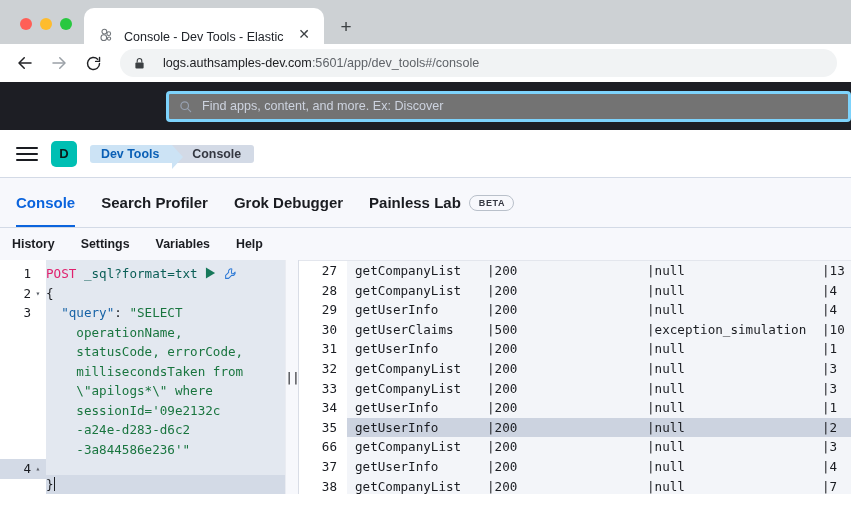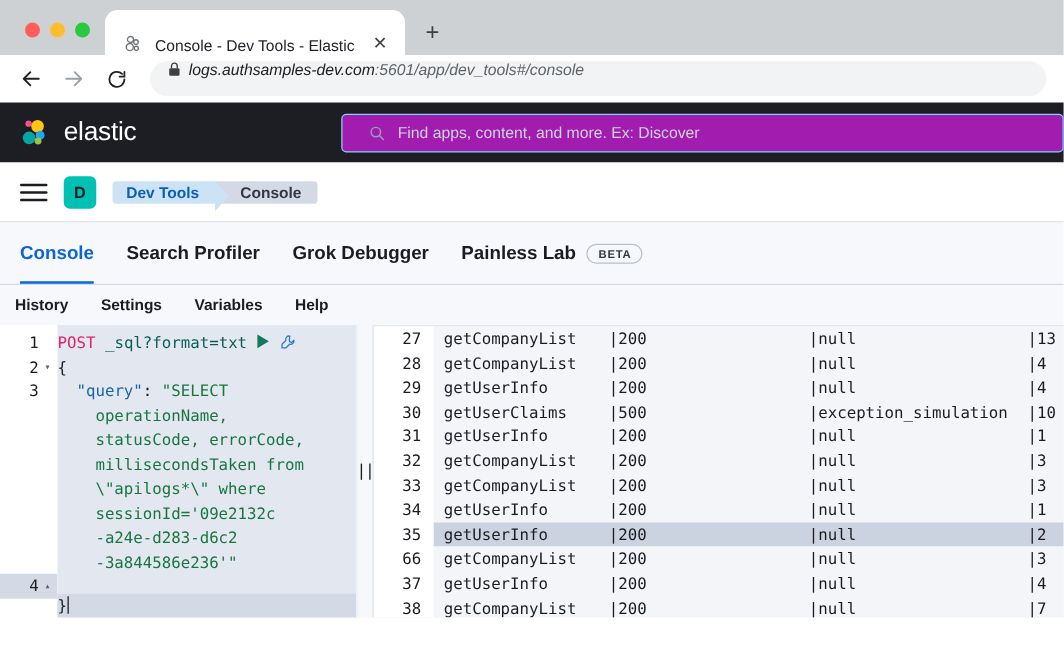--- a/index.html
+++ b/index.html
@@ -78,25 +78,25 @@
   }
   .nav-btn.back  { color: #202124; }
   .nav-btn.fwd   { color: #9aa0a6; }
   .nav-btn.reload{ color: #202124; }
   .omnibox {
     flex: 1;
     height: 28px;
     background: #f1f3f4;
     border-radius: 14px;
     display: flex;
-    gap: 6px;
+    align-items: center;
+    gap: 18px;
     padding: 0 14px;
     margin-left: 8px;
     overflow: hidden;
-    font-style: italic;
   }
   .lock-icon { flex: 0 0 11px; color: #3c4043; display:block; }
   .url {
     font-size: 12.6px;
     color: #202124;
     white-space: nowrap;
   }
   .url .dim { color: #5f6368; }
 
   
@@ -112,27 +112,27 @@
   .brand-name {
     color: #ffffff;
     font-size: 21px;
     letter-spacing: -0.2px;
   }
   .global-search {
     flex: 1;
     height: 31px;
     margin-left: 152px;
     margin-right: 0;
-    background: #a21caf;
-    border: 1px solid #7dd3fc;
+    background: #737373;
+    border: 3px solid #7dd3fc;
     border-radius: 4px;
     display: flex;
     align-items: center;
     gap: 10px;
-    padding: 0 21px;
+    padding: 0 10px;
   }
   .gs-icon { color: #98a2b3; flex: 0 0 13px; display:block; }
   .gs-text { color: #cdd3df; font-size: 12.6px; }
 
   
   .breadcrumb-bar {
     height: 48px;
     background: #ffffff;
     border-bottom: 1px solid #d3dae6;
     display: flex;
@@ -403,30 +403,20 @@
   <div class="omnibox">
     <svg class="lock-icon" width="11" height="13" viewBox="0 0 24 28">
       <rect x="3" y="12" width="18" height="13" rx="2.2" fill="#3c4043"></rect>
       <path d="M7 12V8a5 5 0 0 1 10 0v4" fill="none" stroke="#3c4043" stroke-width="2.4"></path>
     </svg>
     <span class="url"><span>logs.authsamples-dev.com</span><span class="dim">:5601/app/dev_tools#/console</span></span>
   </div>
 </div>
 
 <div class="elastic-header">
-  <div class="brand">
-    <svg width="27" height="27" viewBox="0 0 32 32">
-      <circle cx="10.5" cy="7" r="3" fill="#f04e98"></circle>
-      <circle cx="19" cy="9.5" r="6" fill="#fec514"></circle>
-      <circle cx="21.5" cy="18" r="4.2" fill="#1ba9f5"></circle>
-      <circle cx="11" cy="20.5" r="6" fill="#07a5a2"></circle>
-      <circle cx="19.5" cy="23.5" r="3.3" fill="#93c83e"></circle>
-    </svg>
-    <span class="brand-name">elastic</span>
-  </div>
   <div class="global-search">
     <svg class="gs-icon" width="13" height="13" viewBox="0 0 24 24" fill="none" stroke="currentColor" stroke-width="2.2">
         <circle cx="10.5" cy="10.5" r="7"></circle>
         <line x1="15.6" y1="15.6" x2="21.5" y2="21.5" stroke-linecap="round"></line>
       </svg>
     <span class="gs-text">Find apps, content, and more. Ex: Discover</span>
   </div>
 </div>
 
 <div class="breadcrumb-bar">

